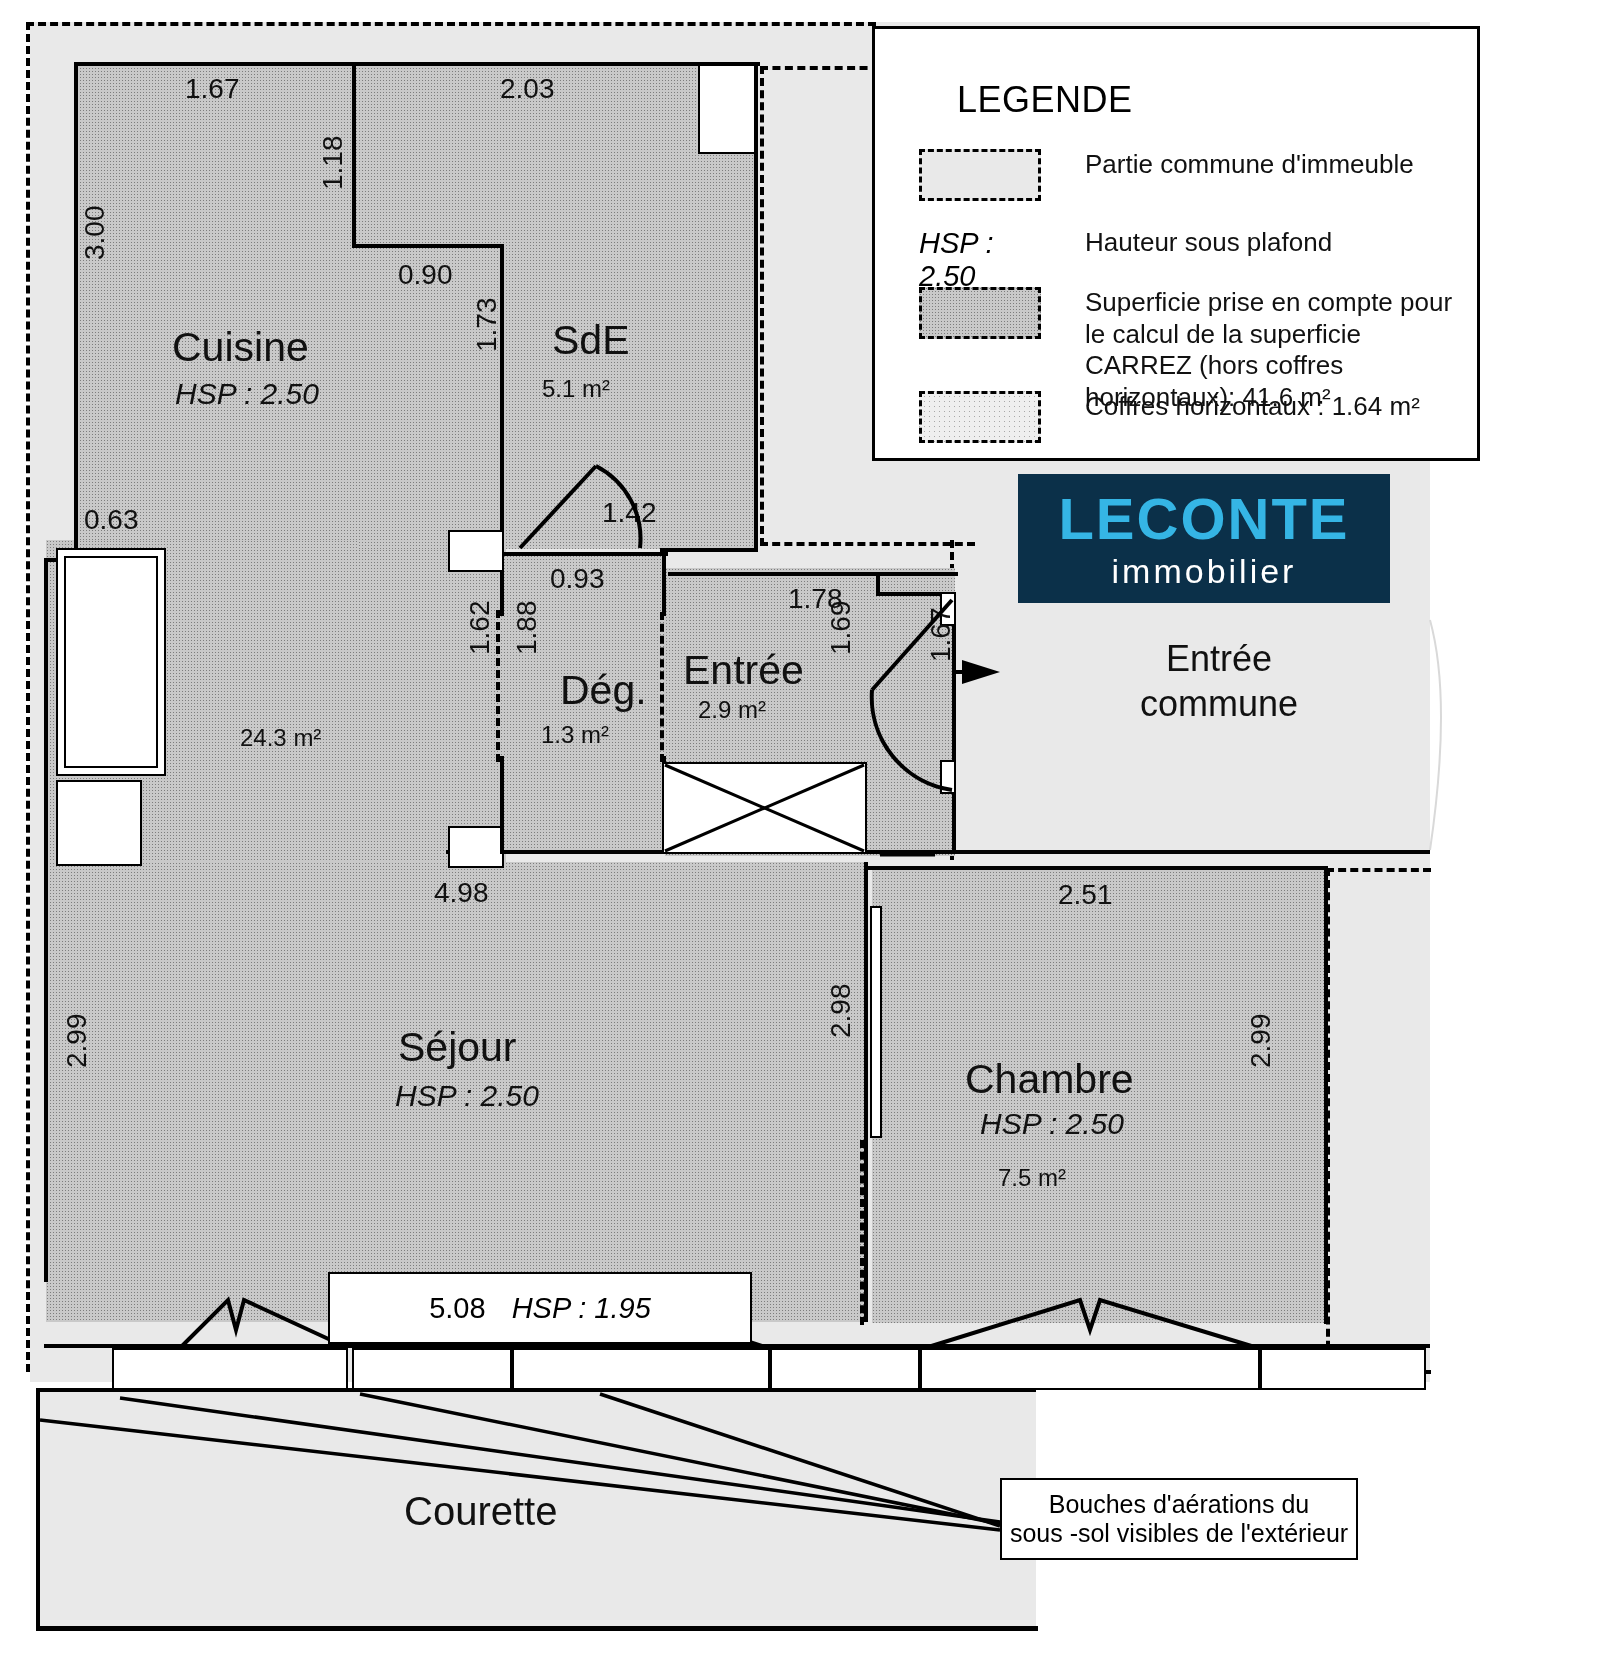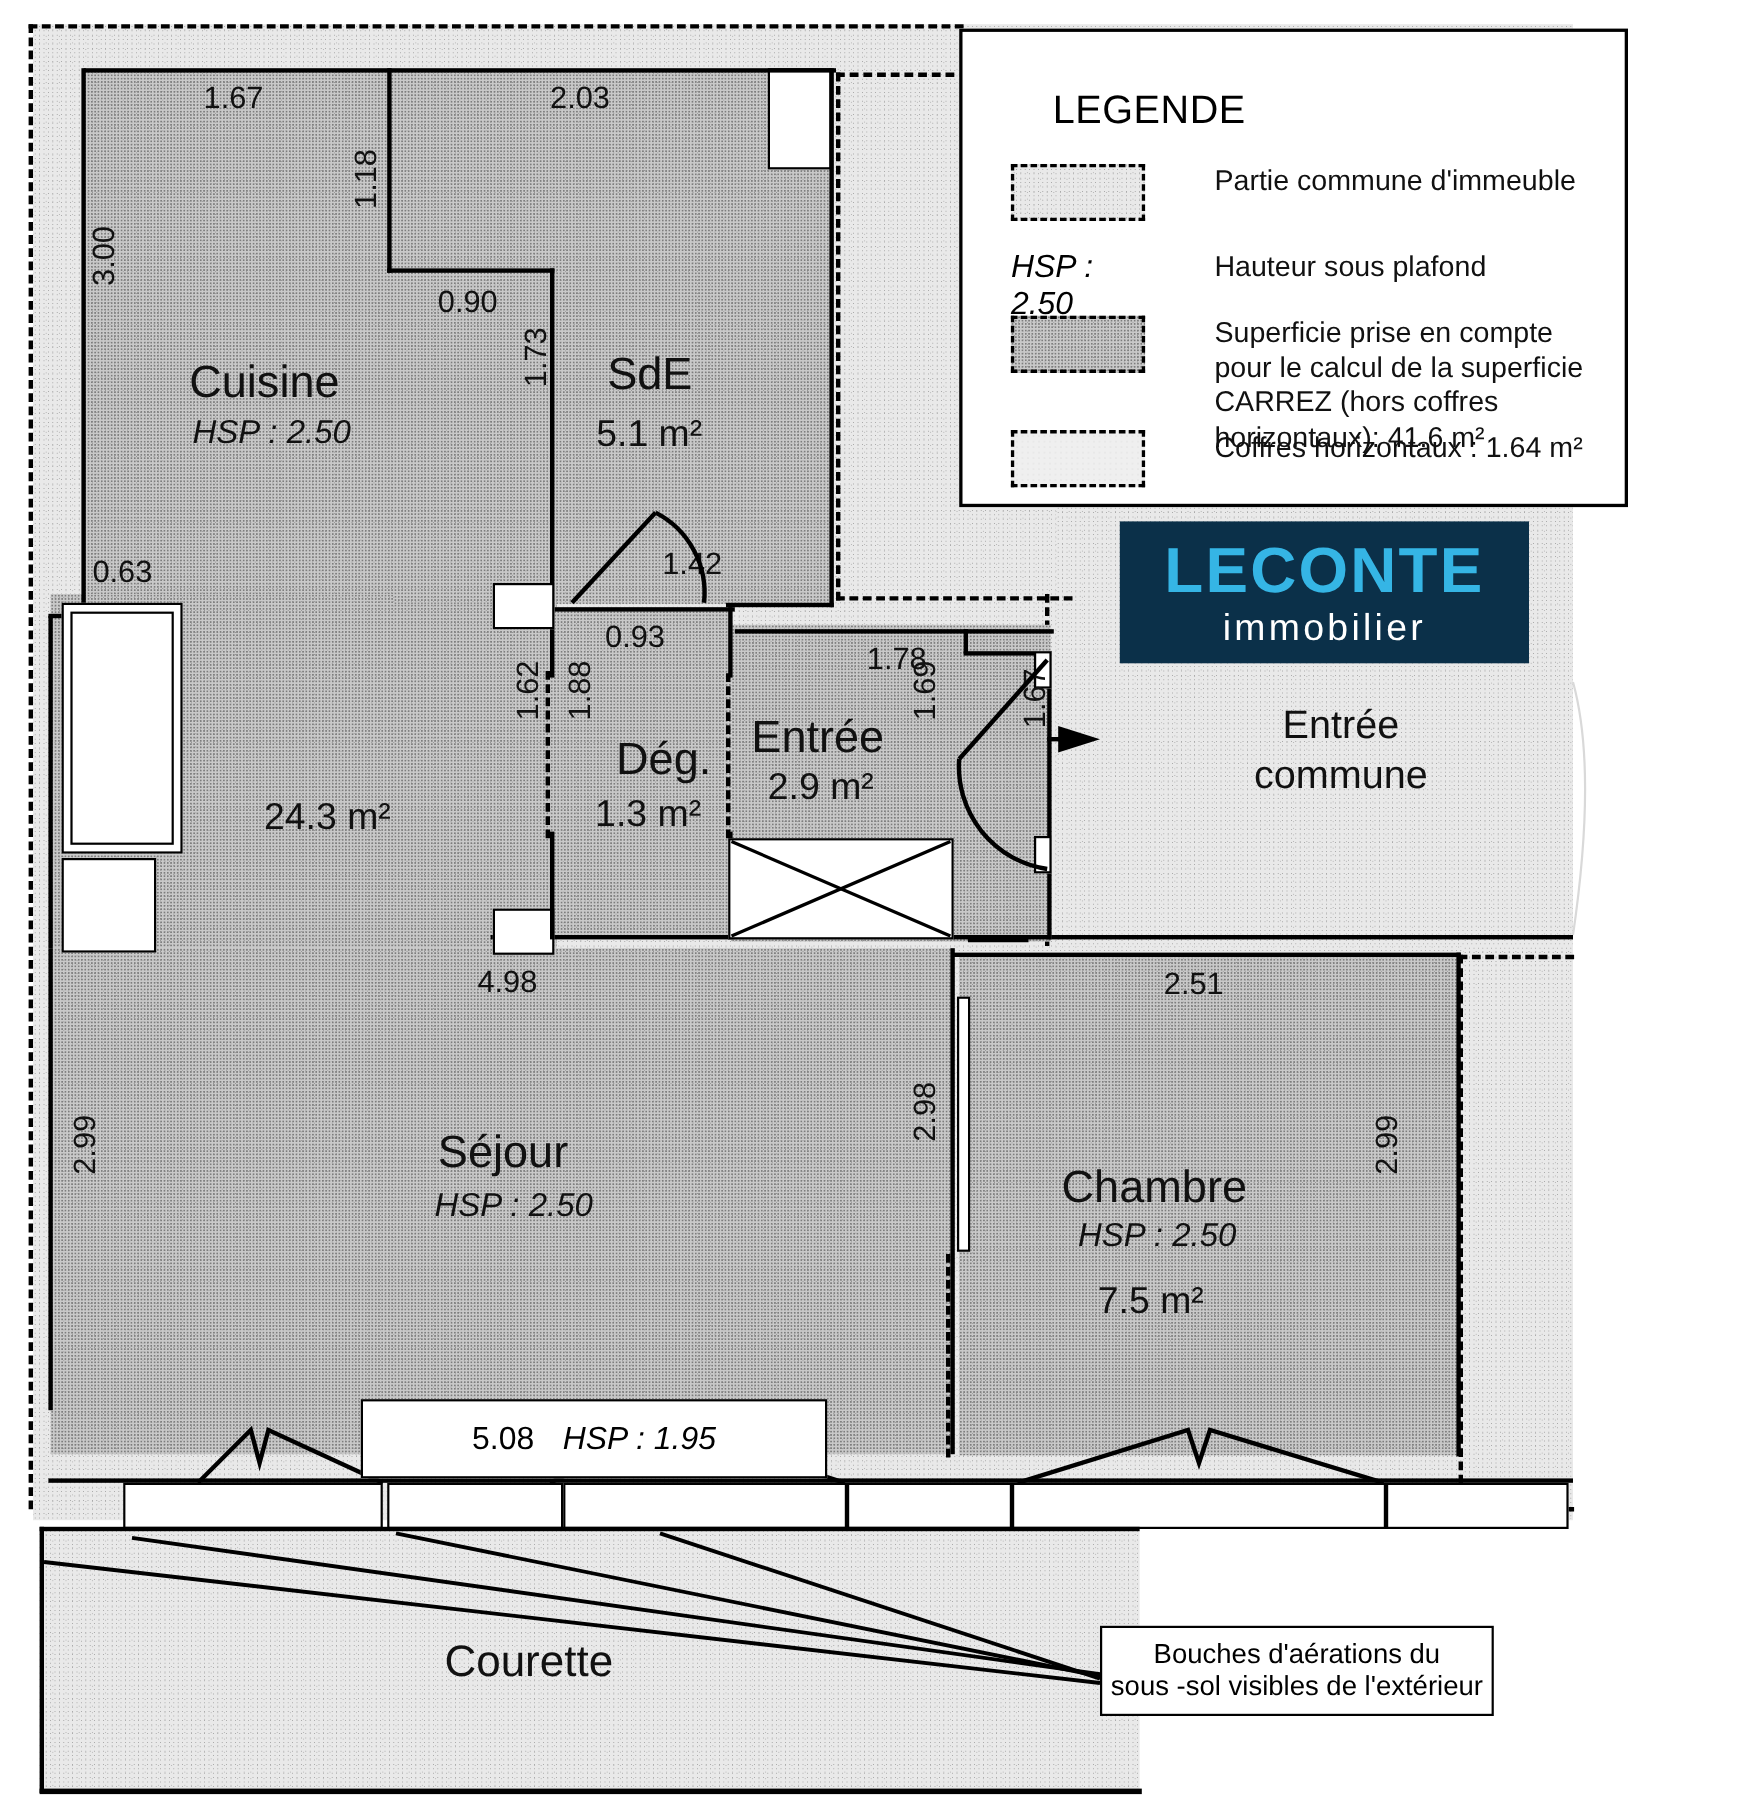--- a/index.html
+++ b/index.html
@@ -38,33 +38,33 @@
   .abs{position:absolute;box-sizing:border-box;}
   .thin{border:2px solid #000;}
   .dash-l{border-left:4px dashed #000;}
   .dash-t{border-top:4px dashed #000;}
   .dash-b{border-bottom:4px dashed #000;}
 
   
   .lbl{position:absolute;white-space:nowrap;color:#111;line-height:1.08;}
   .room-name{font-size:41px;}
   .room-hsp{font-size:30px;font-style:italic;}
-  .room-area{font-size:34px;}
+  .room-area{font-size:24px;}
   .dim{font-size:28px;}
   .dim.v{transform:rotate(-90deg);transform-origin:left top;}
   .note{font-size:25px;}
 
   
   #legend{
     position:absolute;left:872px;top:26px;width:608px;height:435px;
     background:#fff;border:3px solid #000;box-sizing:border-box;
     z-index:40;
   }
   #legend .lg-title{position:absolute;left:82px;top:50px;font-size:36px;letter-spacing:.5px;}
-  .lg-row{position:absolute;display:flex;align-items:flex-start;gap:19px;}
+  .lg-row{position:absolute;display:flex;align-items:flex-start;}
   .sw{width:122px;height:52px;box-sizing:border-box;flex:0 0 auto;}
   .sw.dashed{border:3px dashed #000;}
   .lg-txt{margin-left:44px;font-size:26px;line-height:1.22;color:#111;}
   .lg-hsp{font-size:29px;font-style:italic;width:122px;flex:0 0 auto;}
 
   
   #logo{
     position:absolute;left:1018px;top:474px;width:372px;height:129px;
     z-index:45;display:flex;flex-direction:column;
     align-items:center;justify-content:center;

